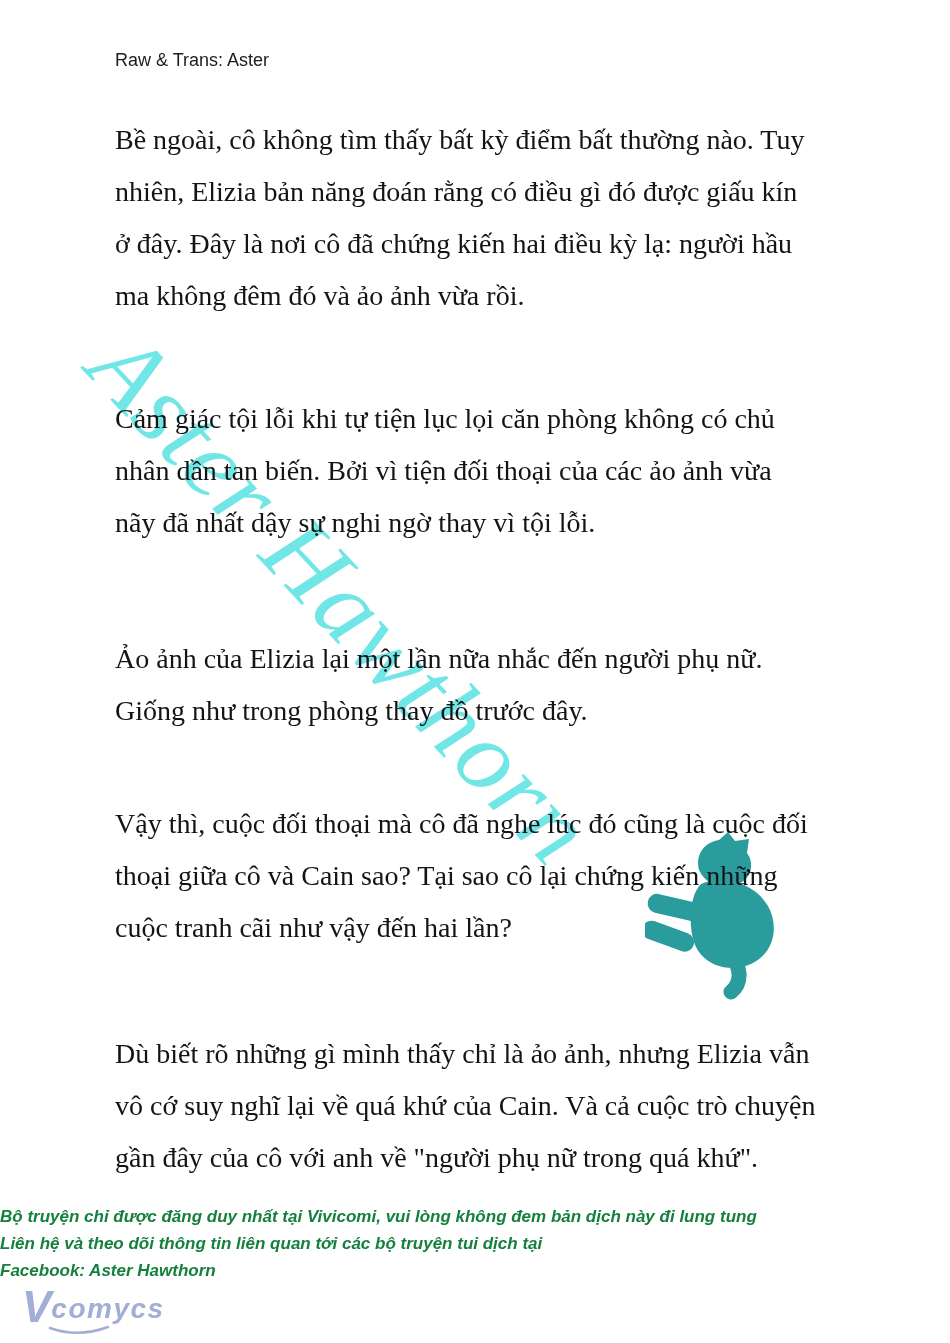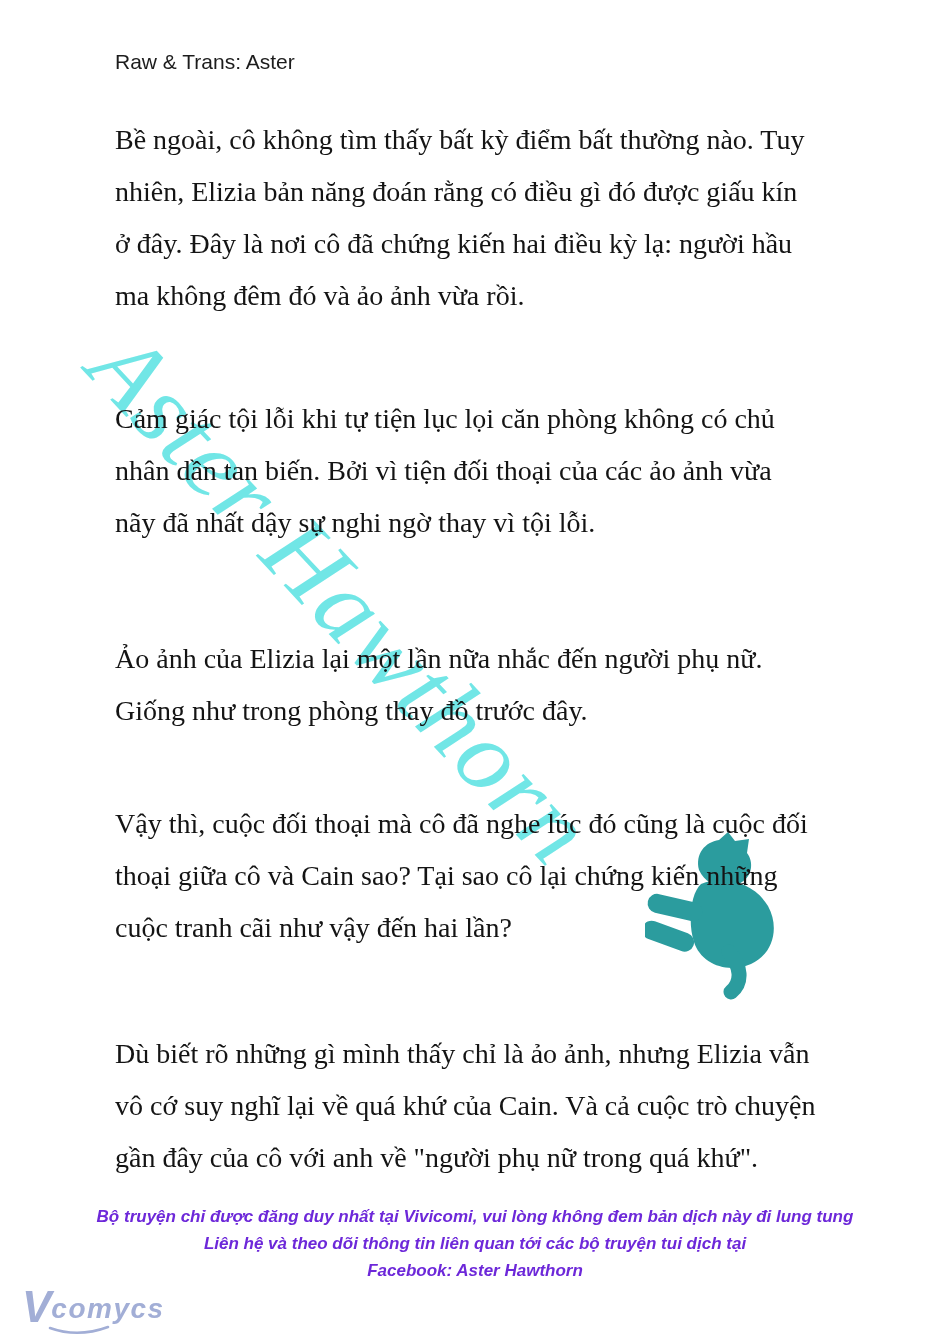--- a/index.html
+++ b/index.html
@@ -11,21 +11,21 @@
     overflow: hidden;
     font-family: "Liberation Serif", serif;
     margin: 0 auto;
   }
 
   .credit {
     position: absolute;
     left: 115px;
     top: 50px;
     font-family: "Liberation Sans", sans-serif;
-    font-size: 21px;
+    font-size: 18px;
     color: #1c1c1c;
     z-index: 3;
   }
 
   .watermark {
     position: absolute;
     left: 152px;
     top: 308px;
     font-size: 102px;
     font-style: italic;
@@ -61,25 +61,25 @@
     left: 645px;
     top: 832px;
     z-index: 2;
   }
 
   .footer {
     position: absolute;
     left: 0;
     top: 1203px;
     width: 950px;
-    text-align: center;
+    text-align: left;
     font-family: "Liberation Sans", sans-serif;
     font-style: italic;
     font-weight: bold;
-    color: #6d28d9;
+    color: #15803d;
     z-index: 3;
   }
   .footer .footer-line {
     font-size: 17px;
     line-height: 27px;
   }
 
   .logo {
     position: absolute;
     left: 22px;

